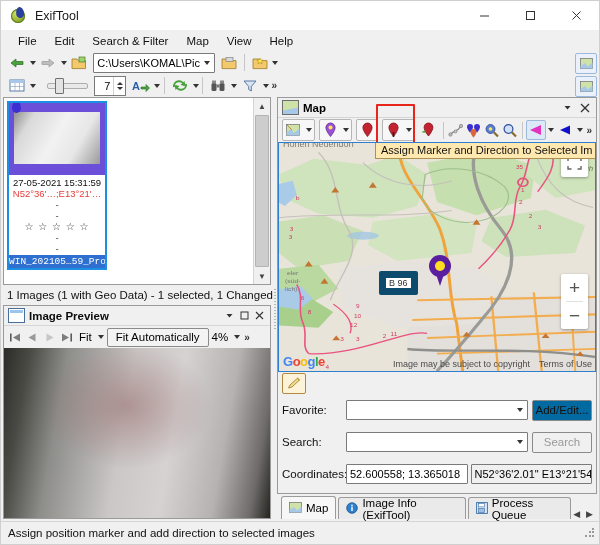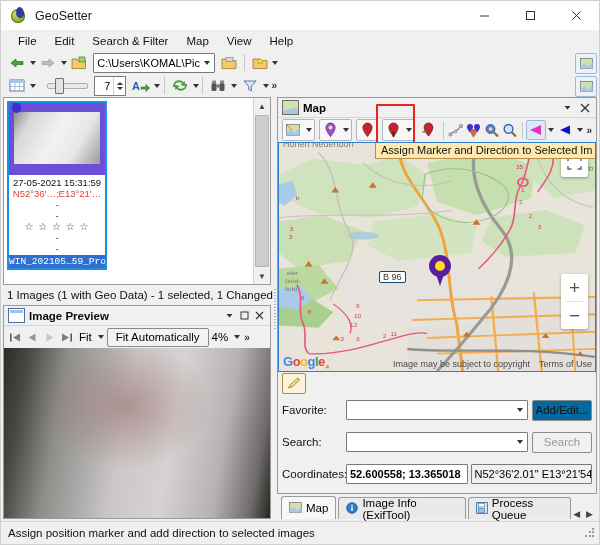--- a/index.html
+++ b/index.html
@@ -179,21 +179,21 @@
   .gattrib span:nth-child(3){color:#fbbc05;}
   .gattrib span:nth-child(4){color:#4285f4;}
   .gattrib span:nth-child(5){color:#34a853;}
   .gattrib span:nth-child(6){color:#ea4335;}
   .mapfoot{position:absolute;right:3px;bottom:2px;font-size:9px;color:#4a4a4a;display:flex;gap:9px;}
   .pin-marker{position:absolute;width:22px;height:30px;}
   .pin-marker .head{width:22px;height:22px;border-radius:50%;background:#5a1f9e;}
   .pin-marker .dot{position:absolute;left:6px;top:6px;width:10px;height:10px;border-radius:50%;background:#ffdd22;}
   .pin-marker .tail{position:absolute;left:6px;top:16px;width:10px;height:15px;background:#5a1f9e;
     clip-path:polygon(0 0,100% 0,50% 100%);}
-  .roadlabel{position:absolute;background:#fff;border:1px solid #0c4a6e;border-radius:2px;
+  .roadlabel{position:absolute;background:#fff;border:7px solid #0c4a6e;border-radius:2px;
     font-size:9px;padding:0px 3px;color:#333;}
   .pencilrow{height:22px;display:flex;align-items:center;padding-left:4px;}
   .pencilbtn{width:22px;height:19px;border:1px solid #b08b3e;background:#fdf3d8;border-radius:2px;
     display:flex;align-items:center;justify-content:center;}
   .formarea{padding:1px 4px 2px 4px;}
   .frow{display:flex;align-items:center;height:30px;margin-bottom:2px;}
   .flabel{width:64px;font-size:11.5px;color:#111;}
   .combo{height:18px;border:1px solid #7a7a7a;background:#fff;display:flex;align-items:center;flex:1;
     border-radius:1px;min-width:0;}
   .combo .cv{flex:1;padding-left:3px;font-size:11px;white-space:nowrap;overflow:hidden;}
@@ -232,21 +232,21 @@
 </head>
 <body>
 
 <div class="app">
 
   <div class="titlebar">
     <div class="app-icon">
       <div class="globe"></div>
         <div class="pin"></div>
     </div>
-    <div class="app-title">GeoSetter</div>
+    <div class="app-title">ExifTool</div>
     <div class="win-btns">
       <div class="win-btn">
         <svg width="11" height="11">
             <line x1="1" y1="6" x2="10" y2="6" stroke="#333" stroke-width="1"></line>
           </svg>
       </div>
       <div class="win-btn">
         <svg width="11" height="11">
             <rect x="1.5" y="1.5" width="8" height="8" fill="none" stroke="#333" stroke-width="1"></rect>
           </svg>
@@ -732,21 +732,21 @@
           <div class="frow">
             <div class="flabel">Search:</div>
             <div class="combo">
               <div class="cv"></div>
               <div class="ca"></div>
             </div>
             <div class="fbtn dis">Search</div>
           </div>
           <div class="frow">
             <div class="flabel">Coordinates:</div>
-            <div class="txtin" style="flex:1;font-weight:bold;">52.600558; 13.365018</div>
+            <div class="txtin" style="flex:1;">52.600558; 13.365018</div>
             <div class="txtin ro" style="flex:1;margin-left:3px;">N52°36'2.01" E13°21'54.</div>
           </div>
         </div>
       </div>
 
       <div class="tabsrow">
         <div class="tab active">
           <span>
             <svg width="13" height="11">
                 <rect x="0.5" y="0.5" width="12" height="10" fill="#cfe3a8" stroke="#6d6d6d" stroke-width="0.7"></rect>

